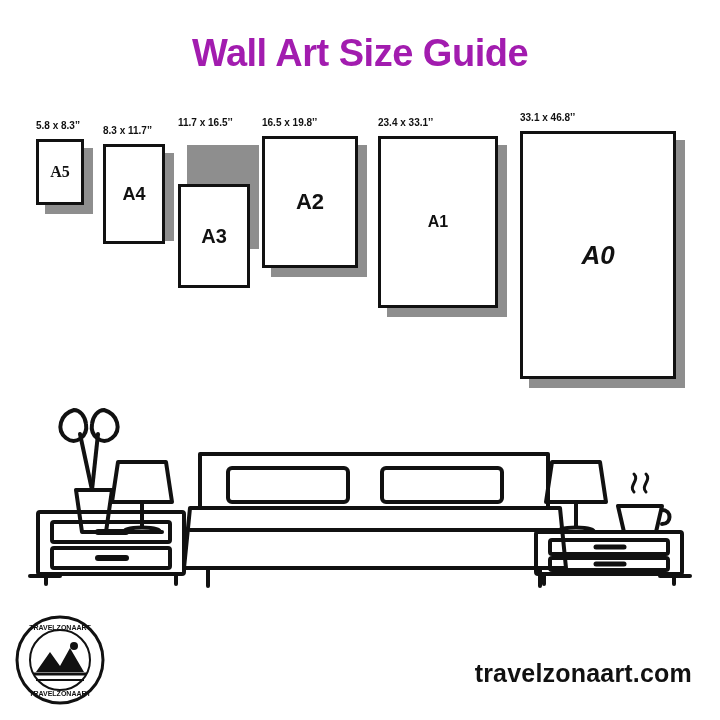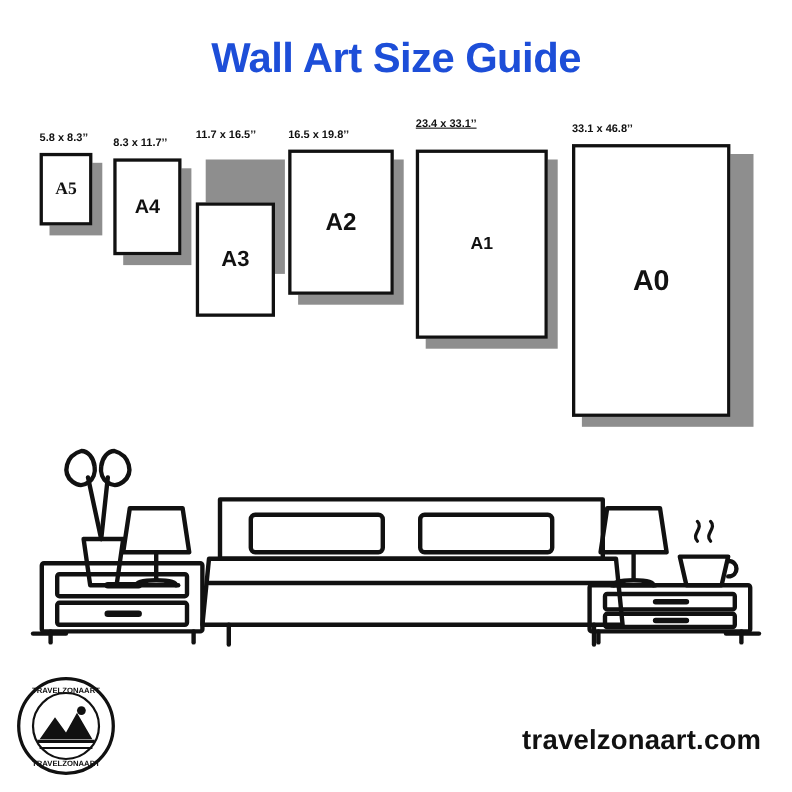--- a/index.html
+++ b/index.html
@@ -23,21 +23,21 @@
   
   .title {
     position: absolute;
     top: 32px;
     left: 0;
     width: 720px;
     text-align: center;
     font-size: 38px;
     font-weight: bold;
     letter-spacing: -0.5px;
-    color: #1d4ed8;
+    color: #a21caf;
   }
   
   #frames {
     position: absolute;
     left: 0;
     top: 0;
     width: 720px;
     height: 430px;
   }
   .frame-group {
@@ -107,49 +107,49 @@
       <div class="frame-group" style="left: 36px; top: 0px;">
         <div class="frame-dim" style="top: 120px;">5.8 x 8.3’’</div>
         <div class="frame-shadow" style="background: rgb(142, 142, 142); left: 9px; top: 148px; width: 48px; height: 66px;"></div>
         <div class="frame-box" style="left: 0px; top: 139px; width: 48px; height: 66px; border-color: rgb(17, 17, 17);">
           <span class="frame-label" style="font-size: 16px; font-family: Liberation Serif, serif;">A5</span>
         </div>
       </div>
       <div class="frame-group" style="left: 103px; top: 0px;">
         <div class="frame-dim" style="top: 125px;">8.3 x 11.7’’</div>
         <div class="frame-shadow" style="background: rgb(142, 142, 142); left: 9px; top: 153px; width: 62px; height: 88px;"></div>
-        <div class="frame-box" style="left: 0px; top: 144px; width: 62px; height: 88px; border-color: rgb(17, 17, 17);">
+        <div class="frame-box" style="left: 0px; top: 144px; width: 62px; height: 100px; border-color: rgb(17, 17, 17);">
           <span class="frame-label" style="font-size: 18px;">A4</span>
         </div>
       </div>
       <div class="frame-group" style="left: 178px; top: 0px;">
         <div class="frame-dim" style="top: 117px;">11.7 x 16.5’’</div>
         <div class="frame-shadow" style="background: rgb(142, 142, 142); left: 9px; top: 145px; width: 72px; height: 104px;"></div>
         <div class="frame-box" style="left: 0px; top: 136px; width: 72px; height: 104px; border-color: rgb(17, 17, 17); margin-top: 48px;">
           <span class="frame-label" style="font-size: 20px;">A3</span>
         </div>
       </div>
       <div class="frame-group" style="left: 262px; top: 0px;">
         <div class="frame-dim" style="top: 117px;">16.5 x 19.8’’</div>
         <div class="frame-shadow" style="background: rgb(142, 142, 142); left: 9px; top: 145px; width: 96px; height: 132px;"></div>
         <div class="frame-box" style="left: 0px; top: 136px; width: 96px; height: 132px; border-color: rgb(17, 17, 17);">
           <span class="frame-label" style="font-size: 22px;">A2</span>
         </div>
       </div>
       <div class="frame-group" style="left: 378px; top: 0px;">
-        <div class="frame-dim" style="top: 107px; text-decoration: underline;">23.4 x 33.1’’</div>
+        <div class="frame-dim" style="top: 117px;">23.4 x 33.1’’</div>
         <div class="frame-shadow" style="background: rgb(142, 142, 142); left: 9px; top: 145px; width: 120px; height: 172px;"></div>
         <div class="frame-box" style="left: 0px; top: 136px; width: 120px; height: 172px; border-color: rgb(17, 17, 17);">
           <span class="frame-label" style="font-size: 16px;">A1</span>
         </div>
       </div>
       <div class="frame-group" style="left: 520px; top: 0px;">
         <div class="frame-dim" style="top: 112px;">33.1 x 46.8’’</div>
         <div class="frame-shadow" style="background: rgb(142, 142, 142); left: 9px; top: 140px; width: 156px; height: 248px;"></div>
-        <div class="frame-box" style="left: 0px; top: 131px; width: 144px; height: 248px; border-color: rgb(17, 17, 17);">
+        <div class="frame-box" style="left: 0px; top: 131px; width: 156px; height: 248px; border-color: rgb(17, 17, 17); font-style: italic;">
           <span class="frame-label" style="font-size: 26px;">A0</span>
         </div>
       </div>
     </div>
 
   <div id="scene">
     <svg width="720" height="230" viewBox="0 0 720 230">
       <g fill="none" stroke="#111111" stroke-width="4" stroke-linecap="round" stroke-linejoin="round">
 
         <line x1="30" y1="196" x2="60" y2="196"></line>

